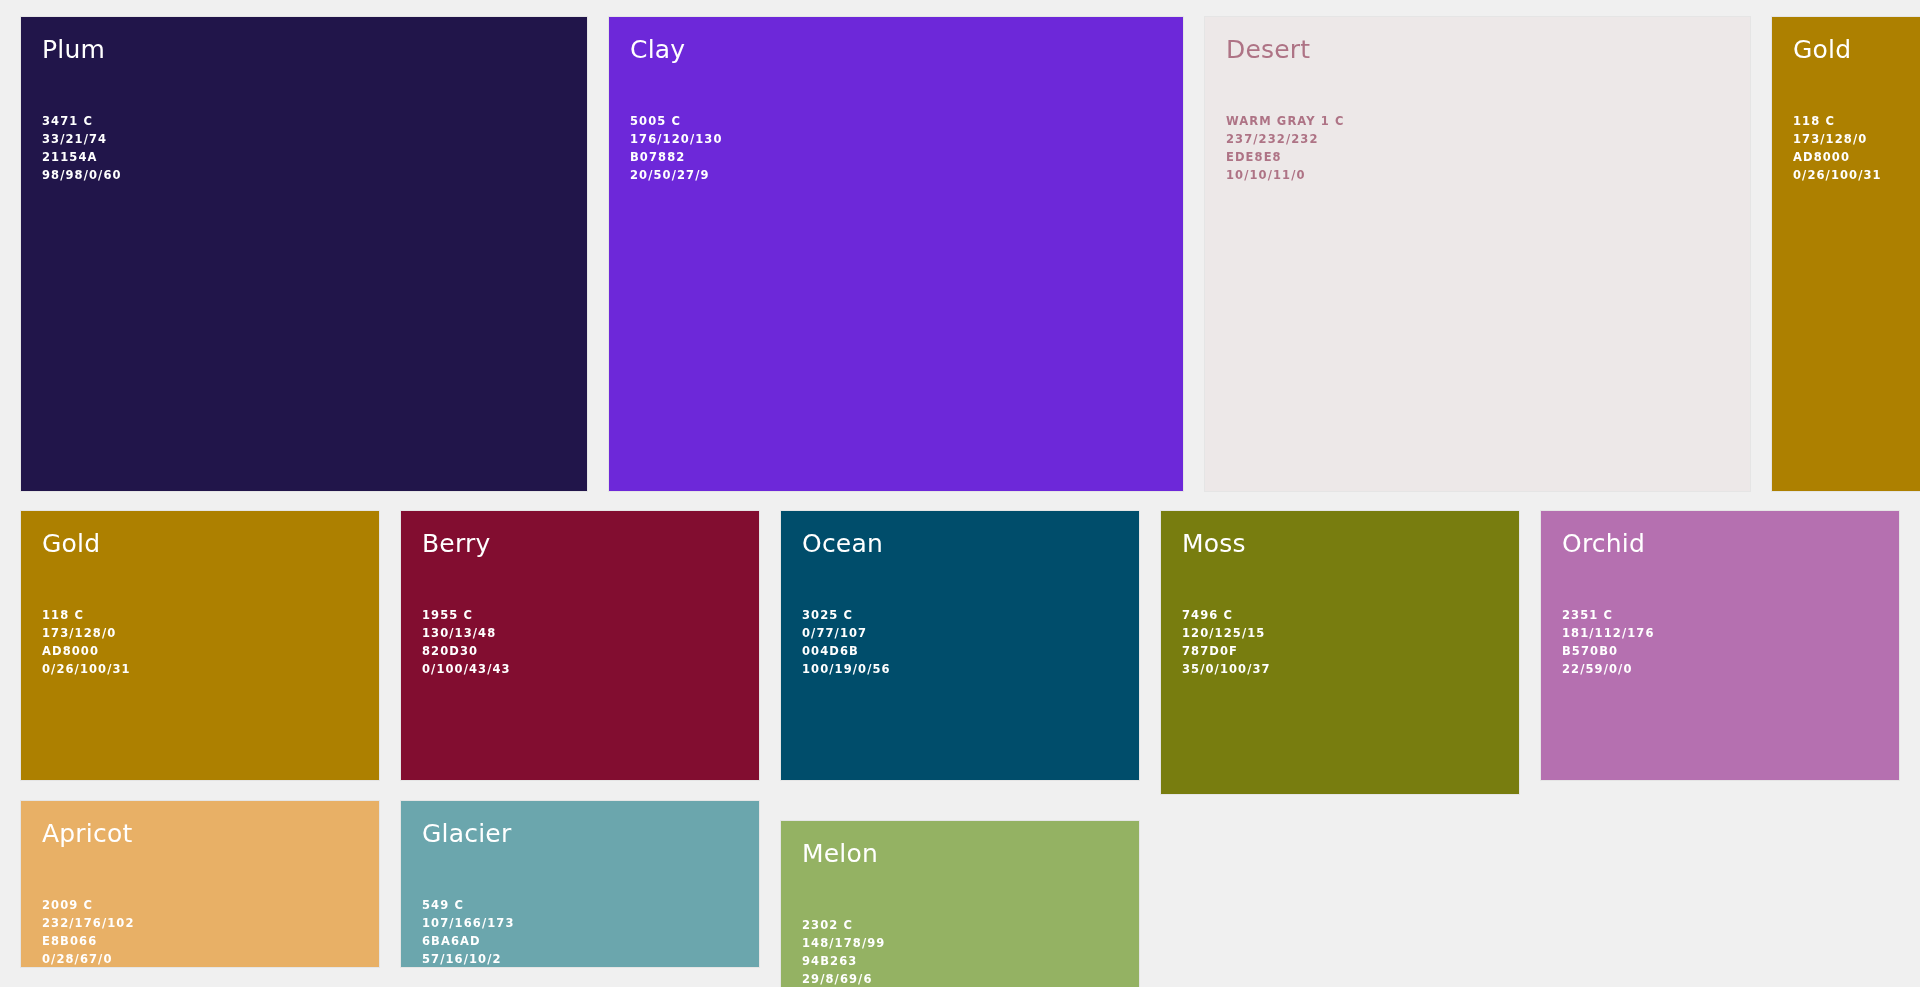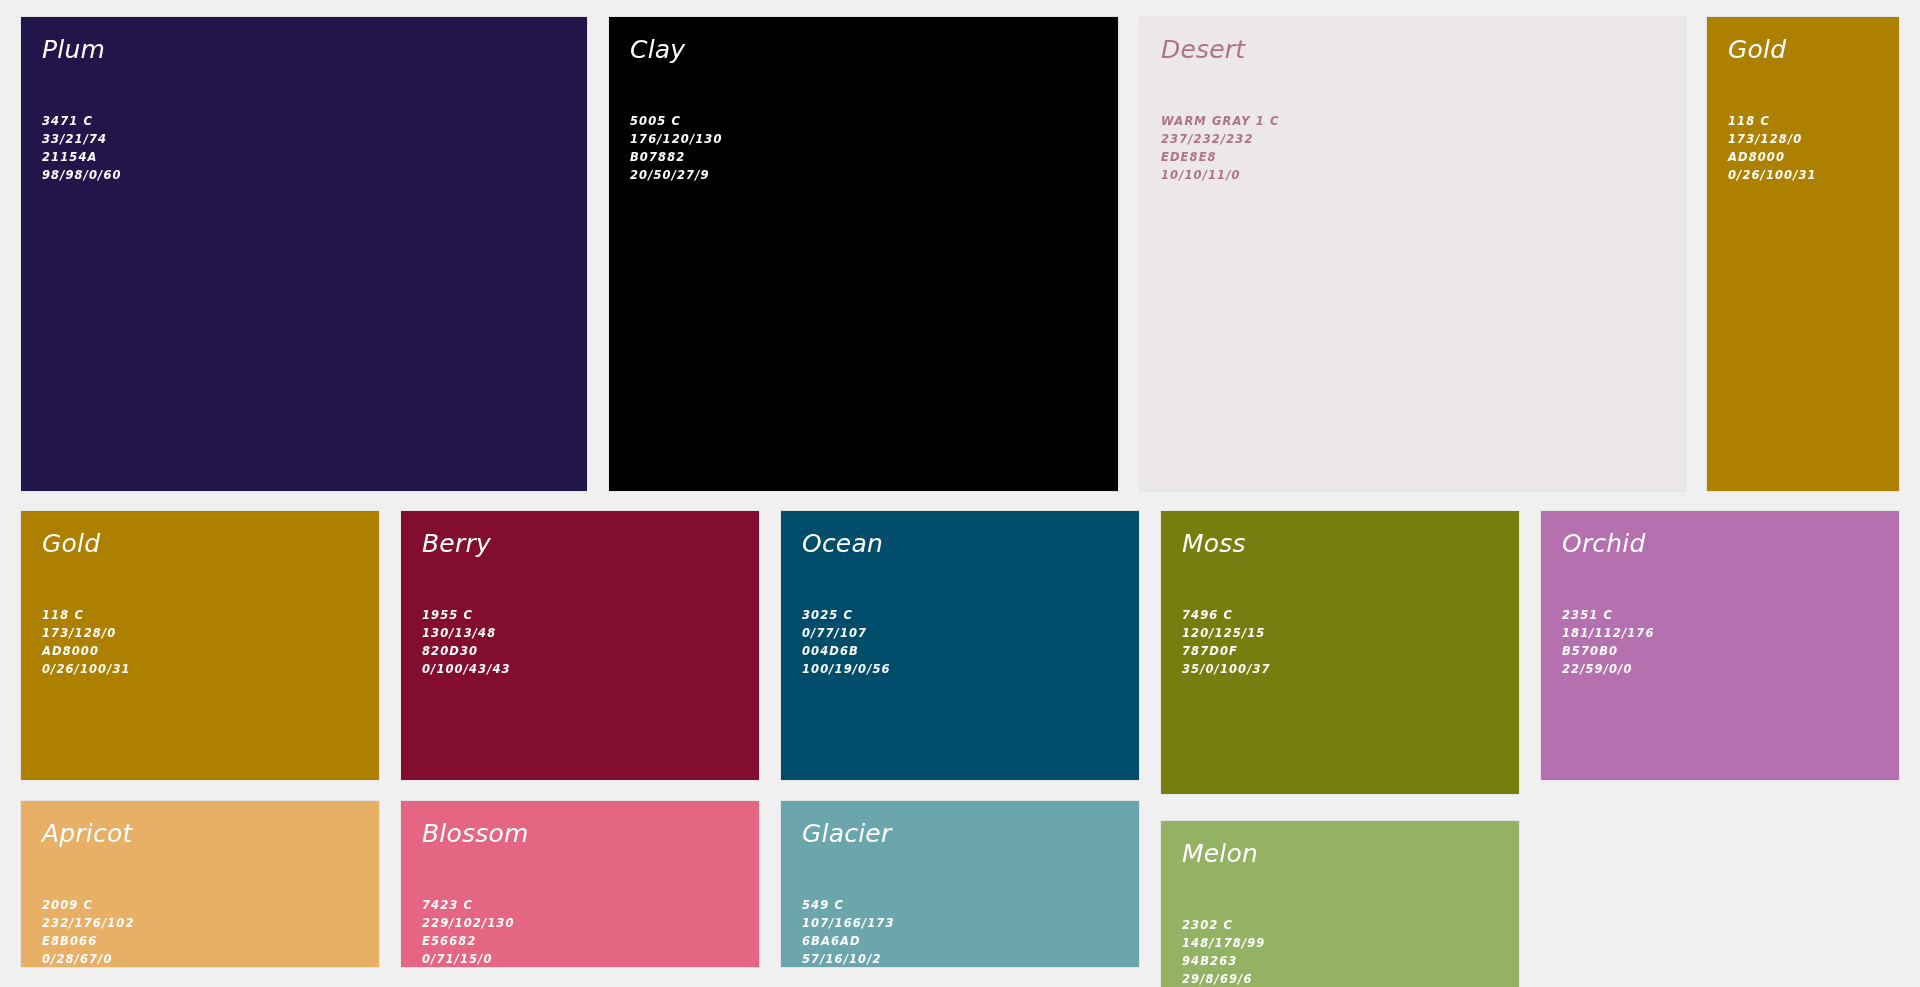--- a/index.html
+++ b/index.html
@@ -23,21 +23,20 @@
     background: #F0F0F0;
     overflow: hidden;
   }
 
   .swatch-row {
     position: absolute;
     left: 0;
     width: 1920px;
     display: flex;
     align-items: flex-start;
-    font-style: italic;
   }
 
   #row-1 { top: 17px;  height: 474px; }
   #row-2 { top: 511px; height: 269px; }
   #row-3 { top: 801px; height: 166px; }
 
   .swatch-card {
     position: relative;
     flex: 0 0 auto;
     overflow: hidden;
@@ -81,21 +80,21 @@
   <div class="swatch-row" id="row-1" style="padding-left: 21px;">
       <div class="swatch-card text-light" style="width: 566px; height: 474px; background: rgb(33, 21, 74);">
         <div class="swatch-name" style="color: rgb(255, 255, 255);">Plum</div>
         <div class="swatch-specs" style="color: rgb(255, 255, 255);">
           <span class="spec-line">3471 C</span>
           <span class="spec-line">33/21/74</span>
           <span class="spec-line">21154A</span>
           <span class="spec-line">98/98/0/60</span>
         </div>
       </div>
-      <div class="swatch-card text-light" style="width: 509px; height: 474px; background: #000000; margin-left: 22px;">
+      <div class="swatch-card text-light" style="width: 574px; height: 474px; background: #6d28d9; margin-left: 22px;">
         <div class="swatch-name" style="color: rgb(255, 255, 255);">Clay</div>
         <div class="swatch-specs" style="color: rgb(255, 255, 255);">
           <span class="spec-line">5005 C</span>
           <span class="spec-line">176/120/130</span>
           <span class="spec-line">B07882</span>
           <span class="spec-line">20/50/27/9</span>
         </div>
       </div>
       <div class="swatch-card text-light" style="width: 545px; height: 474px; background: rgb(237, 232, 232); margin-left: 22px;">
         <div class="swatch-name" style="color: rgb(174, 115, 133);">Desert</div>
@@ -166,29 +165,20 @@
   <div class="swatch-row" id="row-3" style="padding-left: 21px;">
       <div class="swatch-card text-light" style="width: 358px; height: 166px; background: rgb(232, 176, 102);">
         <div class="swatch-name" style="color: rgb(255, 255, 255);">Apricot</div>
         <div class="swatch-specs" style="color: rgb(255, 255, 255);">
           <span class="spec-line">2009 C</span>
           <span class="spec-line">232/176/102</span>
           <span class="spec-line">E8B066</span>
           <span class="spec-line">0/28/67/0</span>
         </div>
       </div>
-      <div class="swatch-card text-light" style="width: 358px; height: 166px; background: rgb(229, 102, 130); margin-left: 22px;">
-        <div class="swatch-name" style="color: rgb(255, 255, 255);">Blossom</div>
-        <div class="swatch-specs" style="color: rgb(255, 255, 255);">
-          <span class="spec-line">7423 C</span>
-          <span class="spec-line">229/102/130</span>
-          <span class="spec-line">E56682</span>
-          <span class="spec-line">0/71/15/0</span>
-        </div>
-      </div>
       <div class="swatch-card text-light" style="width: 358px; height: 166px; background: rgb(107, 166, 173); margin-left: 22px;">
         <div class="swatch-name" style="color: rgb(255, 255, 255);">Glacier</div>
         <div class="swatch-specs" style="color: rgb(255, 255, 255);">
           <span class="spec-line">549 C</span>
           <span class="spec-line">107/166/173</span>
           <span class="spec-line">6BA6AD</span>
           <span class="spec-line">57/16/10/2</span>
         </div>
       </div>
       <div class="swatch-card text-light" style="width: 358px; height: 166px; background: rgb(148, 178, 99); margin-left: 22px; margin-top: 20px;">

